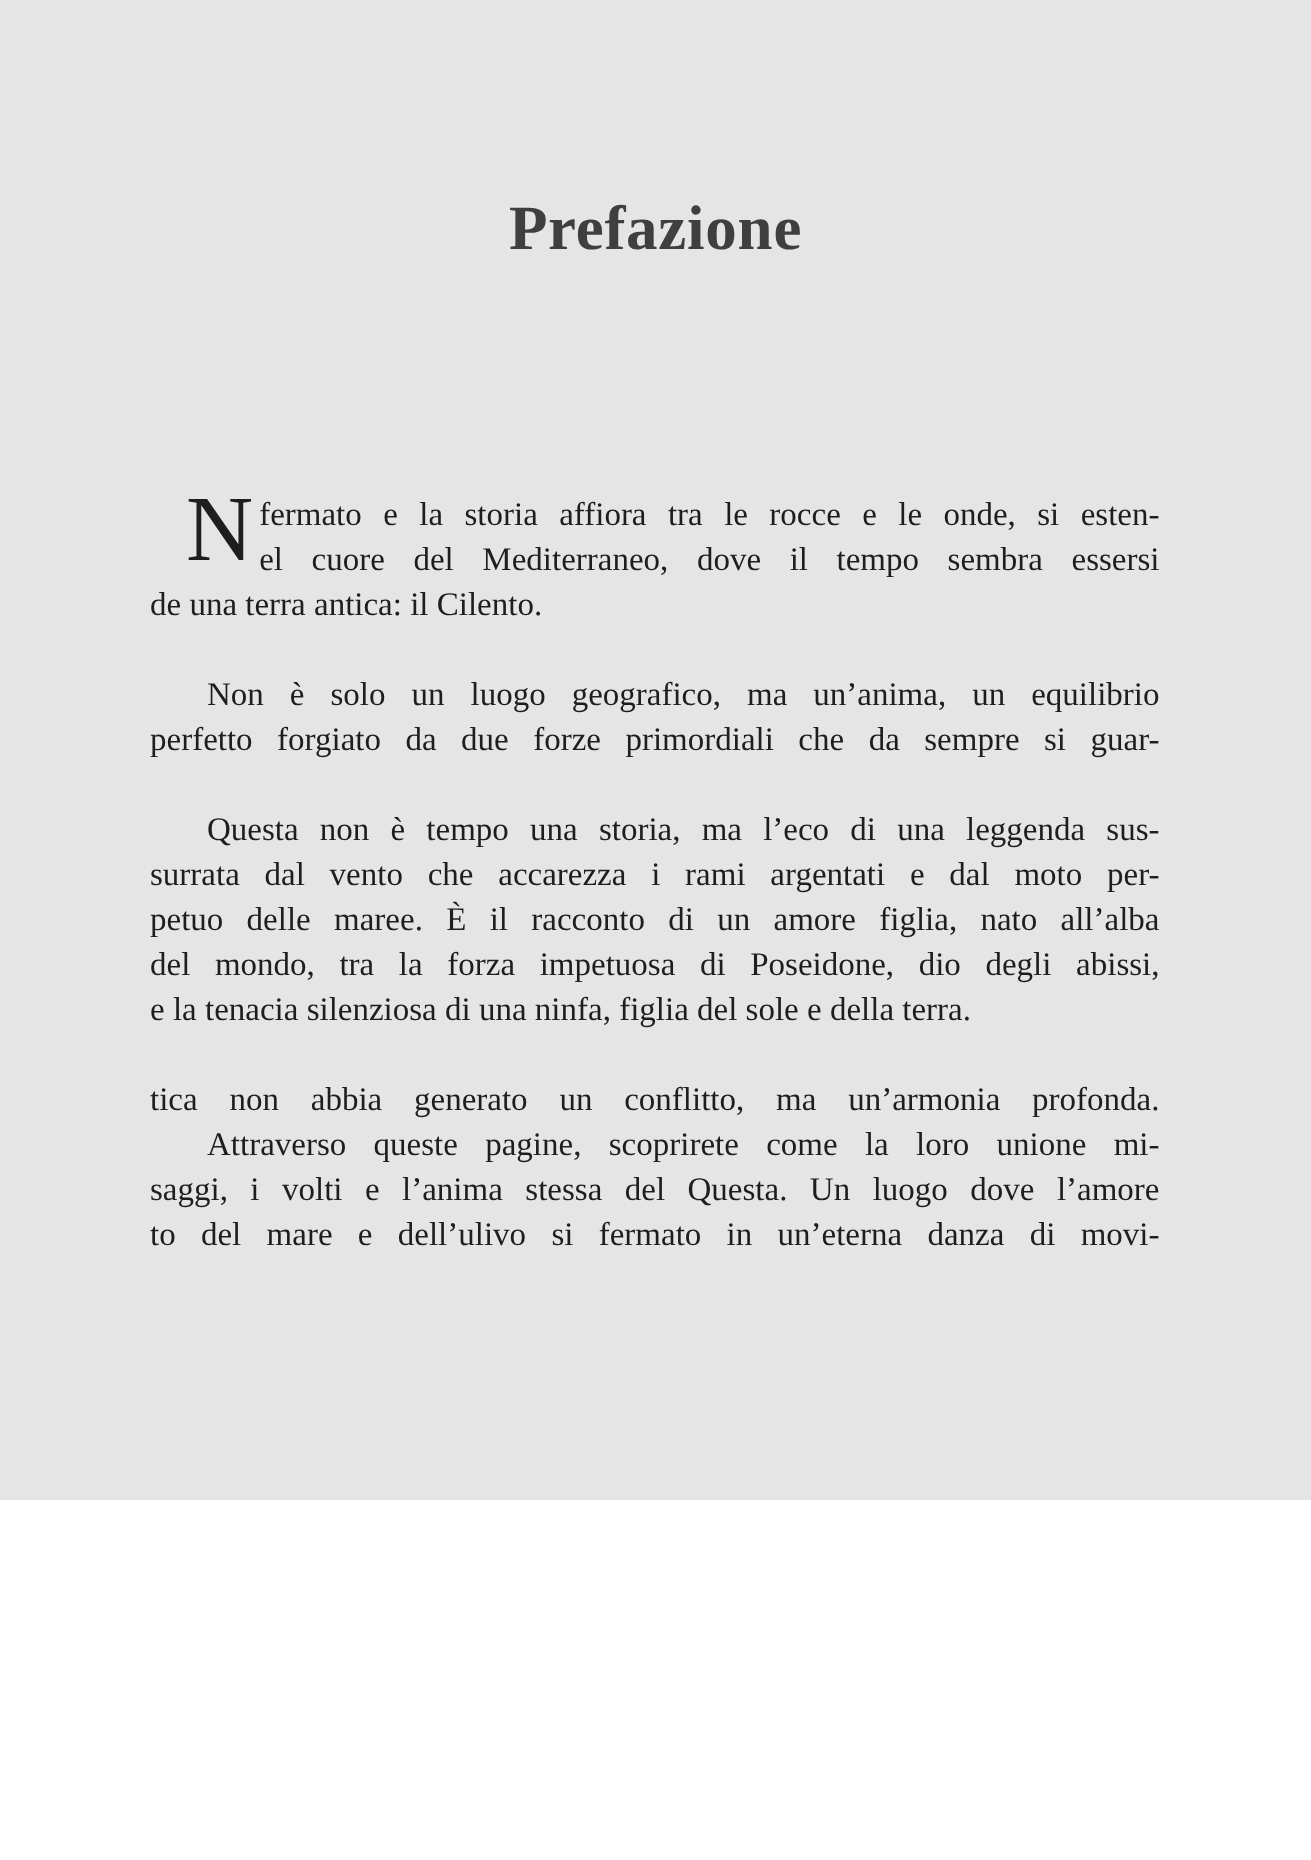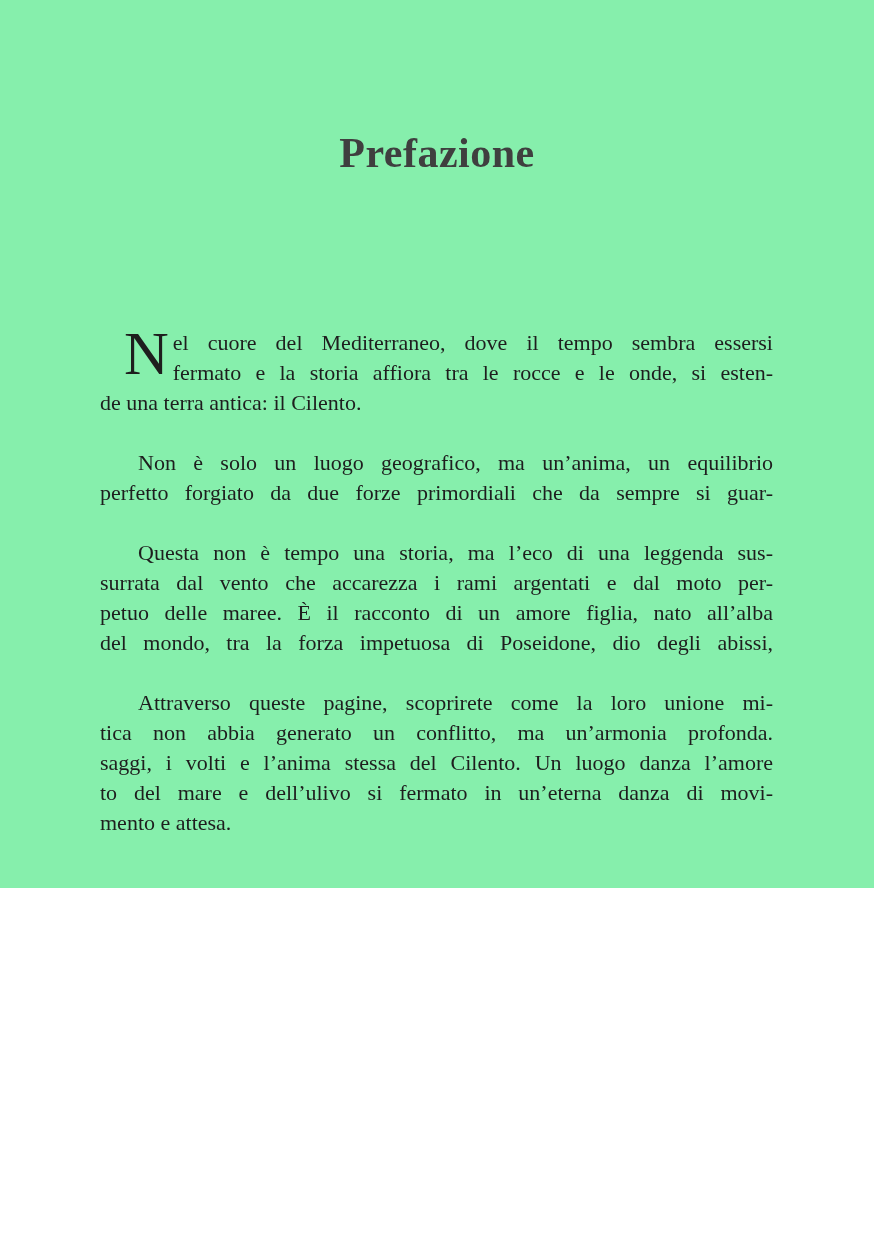--- a/index.html
+++ b/index.html
@@ -3,22 +3,22 @@
 <meta charset="utf-8">
 <style>
   html, body {
     margin: 0;
     padding: 0;
     background: #ffffff;
   }
   .page {
     position: relative;
     width: 874px;
-    height: 888px;
-    background: #86efac;
+    height: 1000px;
+    background: #e5e5e5;
     font-family: "Liberation Serif", "DejaVu Serif", serif;
     color: #1e1e1e;
     overflow: hidden;
   }
   .title {
     position: absolute;
     top: 130px;
     left: 0;
     width: 874px;
     margin: 0;
@@ -76,42 +76,42 @@
 <body>
 
 <div class="page">
 
   <h1 class="title">Prefazione</h1>
 
   <div class="body-text">
 
     <div class="para dropcap-para">
       <span class="dropcap">N</span>
-    <div class="line first">el cuore del Mediterraneo, dove il tempo sembra essersi</div>
-        <div class="line">fermato e la storia affiora tra le rocce e le onde, si esten-</div>
+    <div class="line">fermato e la storia affiora tra le rocce e le onde, si esten-</div>
+        <div class="line first">el cuore del Mediterraneo, dove il tempo sembra essersi</div>
         <div class="line last">de una terra antica: il Cilento.</div>
       </div>
 
     <div class="para indent">
         <div class="line first">Non è solo un luogo geografico, ma un’anima, un equilibrio</div>
         <div class="line">perfetto forgiato da due forze primordiali che da sempre si guar-</div>
       </div>
 
     <div class="para indent">
         <div class="line first">Questa non è tempo una storia, ma l’eco di una leggenda sus-</div>
         <div class="line">surrata dal vento che accarezza i rami argentati e dal moto per-</div>
         <div class="line">petuo delle maree. È il racconto di un amore figlia, nato all’alba</div>
         <div class="line">del mondo, tra la forza impetuosa di Poseidone, dio degli abissi,</div>
+        <div class="line last">e la tenacia silenziosa di una ninfa, figlia del sole e della terra.</div>
       </div>
 
     <div class="para indent">
+        <div class="line">tica non abbia generato un conflitto, ma un’armonia profonda.</div>
         <div class="line first">Attraverso queste pagine, scoprirete come la loro unione mi-</div>
-        <div class="line">tica non abbia generato un conflitto, ma un’armonia profonda.</div>
-        <div class="line">saggi, i volti e l’anima stessa del Cilento. Un luogo danza l’amore</div>
+        <div class="line">saggi, i volti e l’anima stessa del Questa. Un luogo dove l’amore</div>
         <div class="line">to del mare e dell’ulivo si fermato in un’eterna danza di movi-</div>
-        <div class="line last">mento e attesa.</div>
       </div>
 
   </div>
 
   <div class="pagenum">9</div>
 
 </div>
 
 </body></html>

